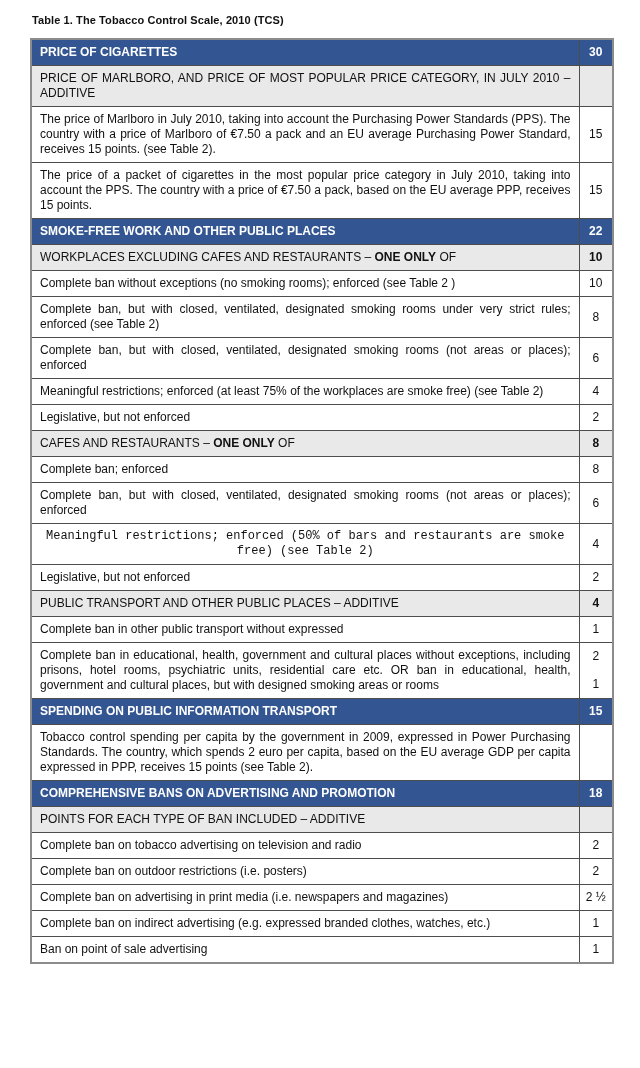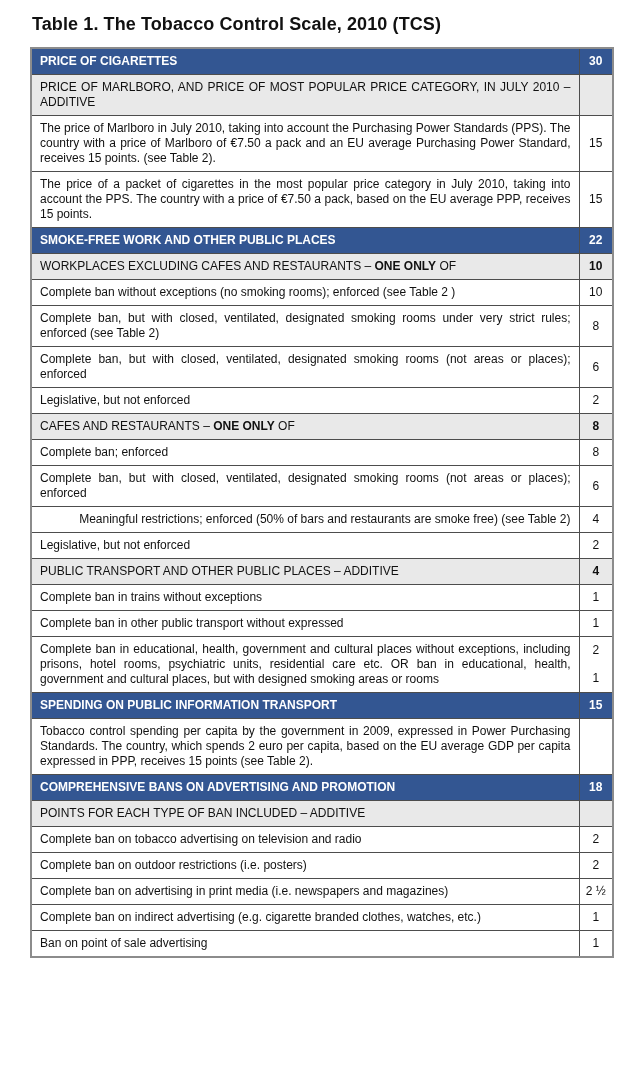--- a/index.html
+++ b/index.html
@@ -11,42 +11,42 @@
     --text:#111111;
   }
   html,body{margin:0;padding:0;}
   body{
     width:640px;min-height:1068px;background:#ffffff;
     font-family:"Liberation Sans","DejaVu Sans",sans-serif;
     color:var(--text);
   }
   .page{padding:10px 28px 10px 30px;}
   .doc-title{
-    font-size:18px;font-weight:bold;
+    font-size:11px;font-weight:bold;
     margin:4px 0 12px 2px;letter-spacing:0.1px;
   }
   table.tcs{
     width:582px;border-collapse:collapse;table-layout:fixed;
     border:2px solid var(--outer-border);
   }
   col.c-label{width:548px;}
   col.c-value{width:34px;}
   td{
     border:1px solid var(--border);
     font-size:12px;line-height:15px;
     padding:5px 8px;vertical-align:middle;
     overflow:hidden;
   }
   td.cell-value{
     text-align:center;padding:5px 2px;
   }
   .cell-label{
     text-align:justify;text-justify:inter-word;
   }
-  .cell-label.align-left{text-align:right;}
+  .cell-label.align-left{text-align:center;font-family:Liberation Mono, monospace;}
   tr.row-section td{
     background:var(--section-bg);color:var(--section-text);
     font-weight:bold;padding-top:5px;padding-bottom:5px;
   }
   tr.row-section td.cell-value{border-left-color:#dfe3ec;}
   tr.row-subheader td{background:var(--subheader-bg);}
   td.cell-value.bold{font-weight:bold;}
   td.values-stack div{text-align:center;}
   td.values-stack div + div{margin-top:13px;}
 </style>
@@ -92,20 +92,24 @@
         </tr>
         <tr class="row-item">
           <td class="cell-label">Complete ban, but with closed, ventilated, designated smoking rooms under very strict rules; enforced (see Table 2)</td>
           <td class="cell-value">8</td>
         </tr>
         <tr class="row-item">
           <td class="cell-label">Complete ban, but with closed, ventilated, designated smoking rooms (not areas or places); enforced</td>
           <td class="cell-value">6</td>
         </tr>
         <tr class="row-item">
+          <td class="cell-label">Meaningful restrictions; enforced (at least 75% of the workplaces are smoke free) (see Table 2)</td>
+          <td class="cell-value">4</td>
+        </tr>
+        <tr class="row-item">
           <td class="cell-label">Legislative, but not enforced</td>
           <td class="cell-value">2</td>
         </tr>
         <tr class="row-subheader">
           <td class="cell-label">CAFES AND RESTAURANTS – <b>ONE ONLY</b> OF</td>
           <td class="cell-value bold">8</td>
         </tr>
         <tr class="row-item">
           <td class="cell-label">Complete ban; enforced</td>
           <td class="cell-value">8</td>
@@ -118,24 +122,20 @@
           <td class="cell-label align-left">Meaningful restrictions; enforced (50% of bars and restaurants are smoke free) (see Table 2)</td>
           <td class="cell-value">4</td>
         </tr>
         <tr class="row-item">
           <td class="cell-label">Legislative, but not enforced</td>
           <td class="cell-value">2</td>
         </tr>
         <tr class="row-subheader">
           <td class="cell-label">PUBLIC TRANSPORT AND OTHER PUBLIC PLACES – ADDITIVE</td>
           <td class="cell-value bold">4</td>
-        </tr>
-        <tr class="row-item">
-          <td class="cell-label">Complete ban in trains without exceptions</td>
-          <td class="cell-value">1</td>
         </tr>
         <tr class="row-item">
           <td class="cell-label">Complete ban in other public transport without expressed</td>
           <td class="cell-value">1</td>
         </tr>
         <tr class="row-item">
           <td class="cell-label">Complete ban in educational, health, government and cultural places without exceptions, including prisons, hotel rooms, psychiatric units, residential care etc. OR ban in educational, health, government and cultural places, but with designed smoking areas or rooms</td>
           <td class="cell-value values-stack">
             <div>2</div>
             <div>1</div>
@@ -163,21 +163,21 @@
         </tr>
         <tr class="row-item">
           <td class="cell-label">Complete ban on outdoor restrictions (i.e. posters)</td>
           <td class="cell-value">2</td>
         </tr>
         <tr class="row-item">
           <td class="cell-label">Complete ban on advertising in print media (i.e. newspapers and magazines)</td>
           <td class="cell-value">2 ½</td>
         </tr>
         <tr class="row-item">
-          <td class="cell-label">Complete ban on indirect advertising (e.g. cigarette branded clothes, watches, etc.)</td>
+          <td class="cell-label">Complete ban on indirect advertising (e.g. expressed branded clothes, watches, etc.)</td>
           <td class="cell-value">1</td>
         </tr>
         <tr class="row-item">
           <td class="cell-label">Ban on point of sale advertising</td>
           <td class="cell-value">1</td>
         </tr>
       </tbody>
   </table>
 </div>
 

